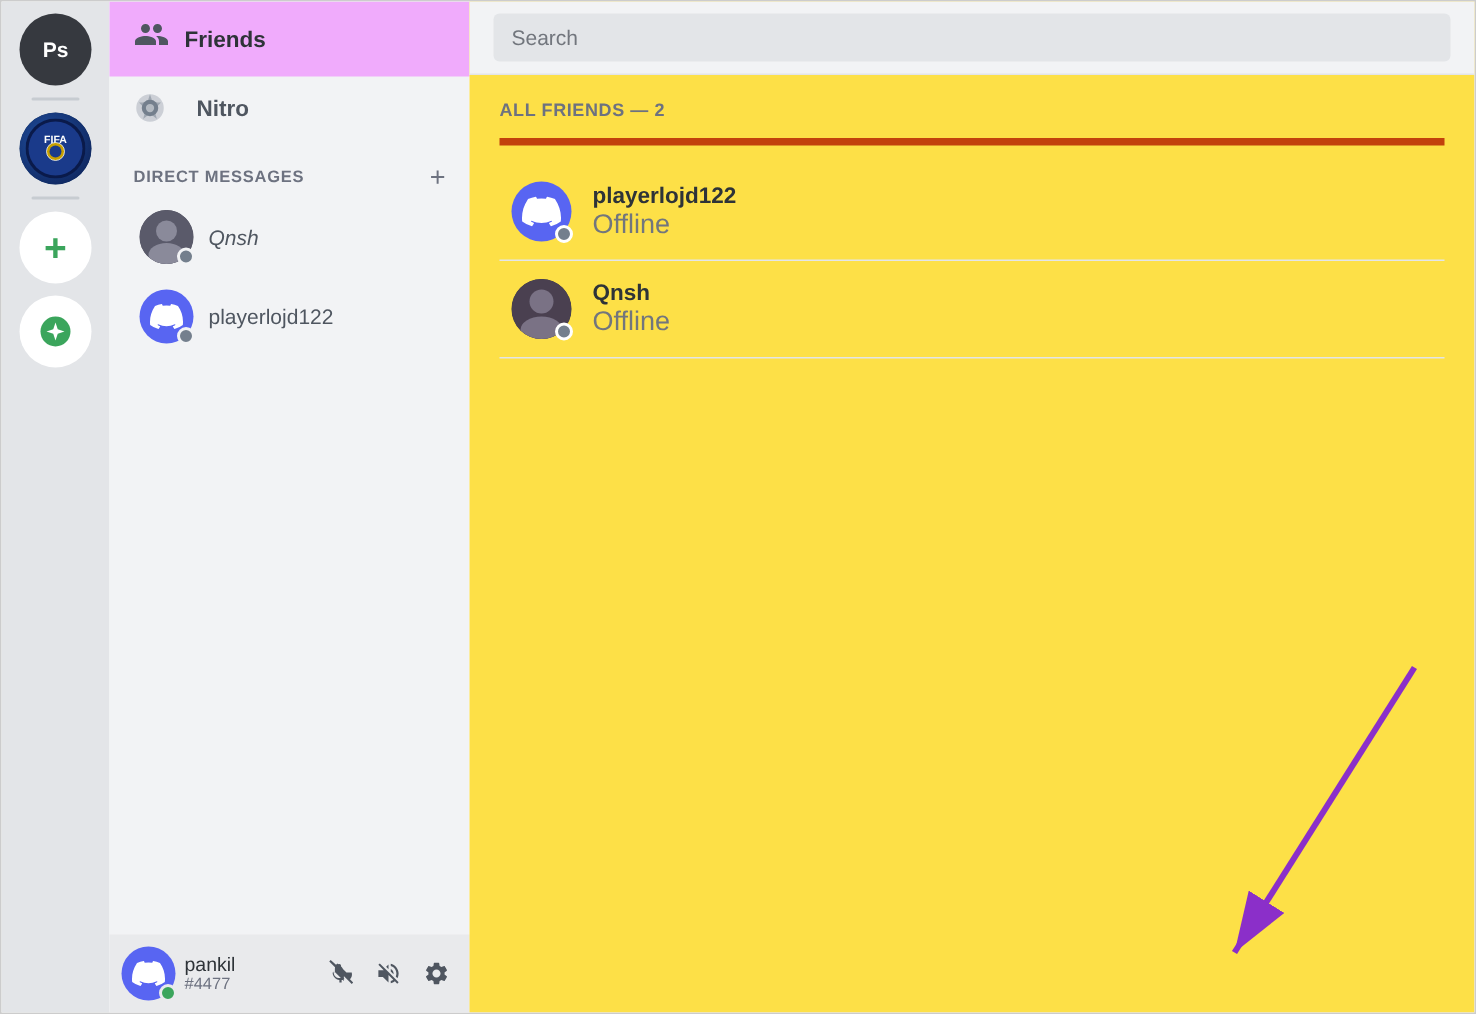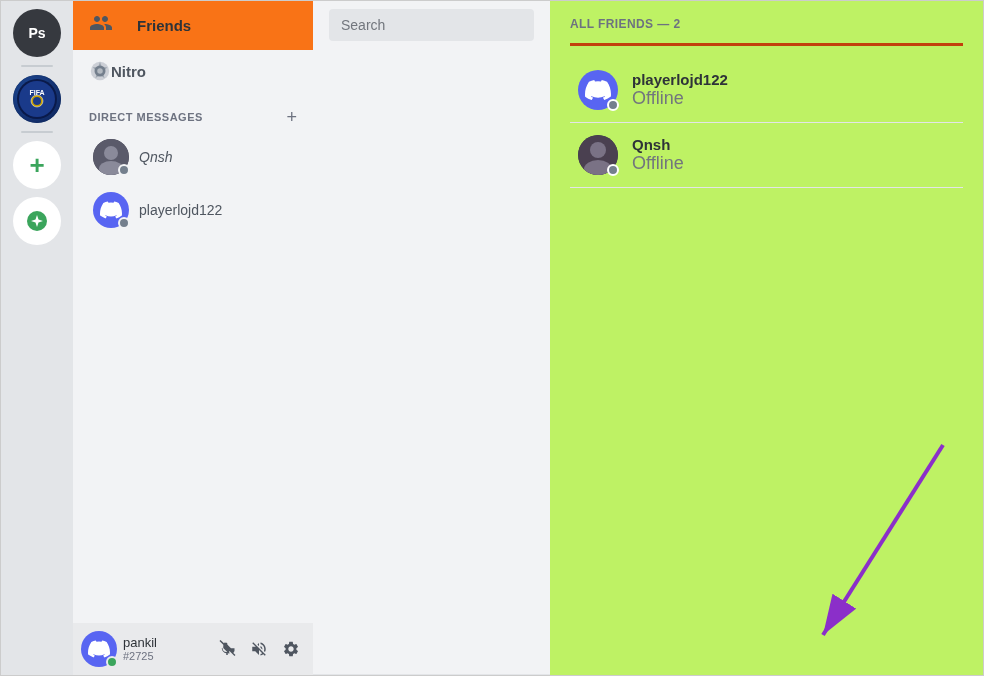--- a/index.html
+++ b/index.html
@@ -87,42 +87,42 @@
       width: 240px;
       background: #f2f3f5;
       display: flex;
       flex-direction: column;
       flex-shrink: 0;
     }
 
     .friends-item {
       display: flex;
       align-items: center;
-      gap: 24px;
+      gap: 10px;
       padding: 10px 16px;
-      background: #f97316;
+      background: #f0abfc;
       cursor: pointer;
       text-align: center;
     }
 
     .friends-item .friends-icon {
       font-size: 20px;
       color: #4f5660;
     }
 
     .friends-item .friends-label {
       font-weight: 600;
       font-size: 15px;
       color: #2e3338;
     }
 
     .nitro-item {
       display: flex;
       align-items: center;
-      gap: 0;
+      gap: 20px;
       padding: 10px 16px;
       cursor: pointer;
     }
 
     .nitro-icon {
       width: 22px;
       height: 22px;
       display: flex;
       align-items: center;
       justify-content: center;
@@ -273,23 +273,23 @@
     }
 
     .user-control-btn svg {
       width: 18px;
       height: 18px;
     }
 
     
     .main-content {
       flex: 1;
-      background: #bef264;
-      display: flex;
-      flex-direction: row;
+      background: #fde047;
+      display: flex;
+      flex-direction: column;
       position: relative;
     }
 
     
     .search-bar {
       padding: 8px 16px;
       background: #f2f3f5;
       border-bottom: 1px solid #e3e5e8;
     }
 
@@ -316,21 +316,21 @@
     }
 
     .all-friends-header {
       font-size: 12px;
       font-weight: 700;
       color: #6d7280;
       letter-spacing: 0.4px;
       text-transform: uppercase;
       margin-bottom: 12px;
       padding-bottom: 12px;
-      border-bottom: 3px solid #c2410c;
+      border-bottom: 5px solid #c2410c;
     }
 
     .friend-item {
       display: flex;
       align-items: center;
       gap: 14px;
       padding: 12px 8px;
       border-bottom: 1px solid #e3e5e8;
       cursor: pointer;
     }
@@ -476,21 +476,21 @@
     <div class="user-panel-avatar">
       <div class="discord-logo-circle" style="width:36px;height:36px;">
         <svg viewBox="0 0 24 24" fill="white" style="width:22px;height:22px;">
           <path d="M20.317 4.37a19.791 19.791 0 0 0-4.885-1.515.074.074 0 0 0-.079.037c-.21.375-.444.864-.608 1.25a18.27 18.27 0 0 0-5.487 0 12.64 12.64 0 0 0-.617-1.25.077.077 0 0 0-.079-.037A19.736 19.736 0 0 0 3.677 4.37a.07.07 0 0 0-.032.027C.533 9.046-.32 13.58.099 18.057c.002.022.015.045.032.059a19.9 19.9 0 0 0 5.993 3.03.078.078 0 0 0 .084-.028c.462-.63.874-1.295 1.226-1.994a.076.076 0 0 0-.041-.106 13.107 13.107 0 0 1-1.872-.892.077.077 0 0 1-.008-.128 10.2 10.2 0 0 0 .372-.292.074.074 0 0 1 .077-.01c3.928 1.793 8.18 1.793 12.062 0a.074.074 0 0 1 .078.01c.12.098.246.198.373.292a.077.077 0 0 1-.006.127 12.299 12.299 0 0 1-1.873.892.077.077 0 0 0-.041.107c.36.698.772 1.362 1.225 1.993a.076.076 0 0 0 .084.028 19.839 19.839 0 0 0 6.002-3.03.077.077 0 0 0 .032-.054c.5-5.177-.838-9.674-3.549-13.66a.061.061 0 0 0-.031-.03z"></path>
         </svg>
       </div>
       <div class="user-online-dot"></div>
     </div>
     <div class="user-info">
       <div class="user-name">pankil</div>
-      <div class="user-discriminator">#2725</div>
+      <div class="user-discriminator">#4477</div>
     </div>
     <div class="user-controls">
 
       <div class="user-control-btn">
         <svg viewBox="0 0 24 24" fill="currentColor">
           <path d="M6.7 11H5c0 3.41 2.72 6.23 6 6.72V20h2v-2.28c.91-.13 1.77-.45 2.54-.9L14.17 15.4C13.21 15.78 12.13 16 11 16c-2.76 0-5-2.25-5-5v-.69L6.7 11zM19 11h-1.7l-8-8L8 4.27 3.27 0 2 1.27l20 20 1.27-1.27-2.83-2.83A6.972 6.972 0 0 0 22 11h-1.7a5.19 5.19 0 0 1-.52 1.9l1.24 1.24C21.63 13.27 22 12.17 22 11h-3zm-6.5-5.5C12.5 4.12 11.88 3.5 11 3.5c-2.21 0-4 1.79-4 4v3.18l8 8V11c0-3.41-2.72-6.23-6-6.72V4.27l.5.5z"></path>
         </svg>
       </div>
 
       <div class="user-control-btn">

